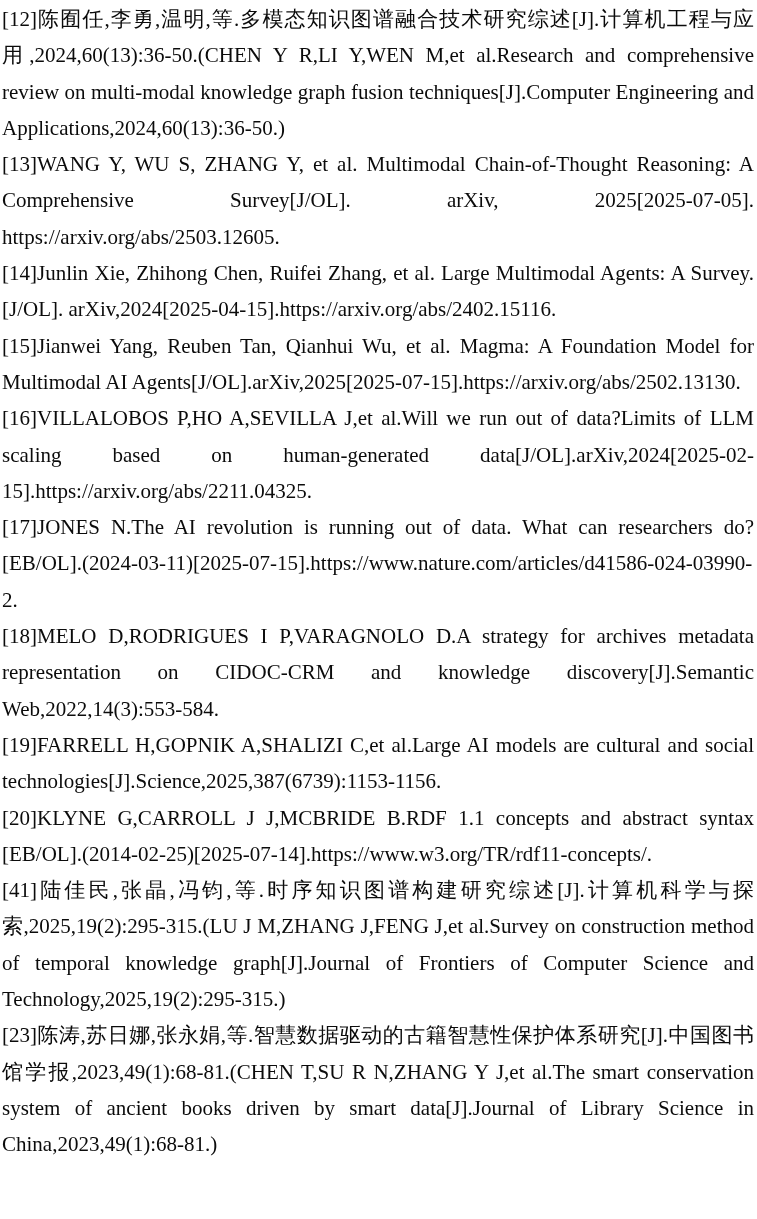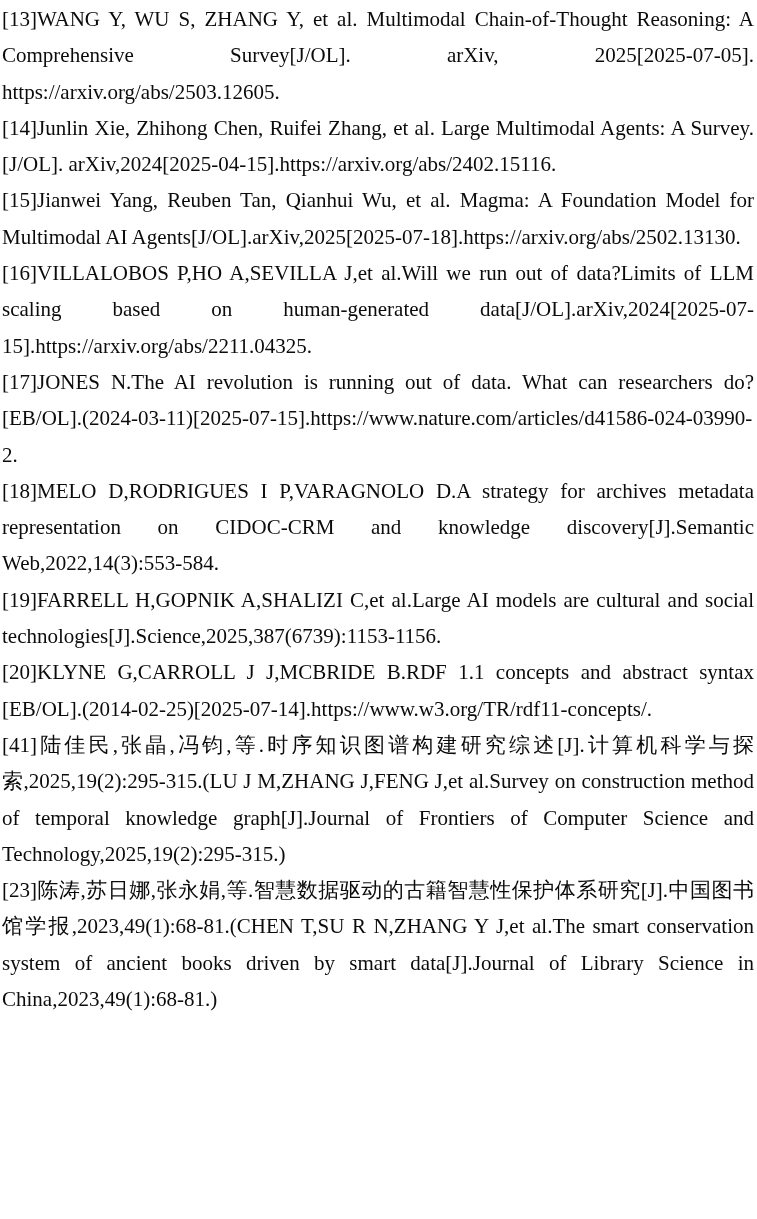--- a/index.html
+++ b/index.html
@@ -29,24 +29,25 @@
     line-height: 36.3px;
     color: #0b0b0b;
     text-align: justify;
     overflow-wrap: break-word;
   }
 </style>
 </head>
 <body>
 
 <div class="page">
+  <p class="ref">[12]陈囿任,李勇,温明,等.多模态知识图谱融合技术研究综述[J].计算机工程与应用,2024,60(13):36-50.(CHEN Y R,LI Y,WEN M,et al.Research and comprehensive review on multi-modal knowledge graph fusion techniques[J].Computer Engineering and Applications,2024,60(13):36-50.)</p>
   <p class="ref">[13]WANG Y, WU S, ZHANG Y, et al. Multimodal Chain-of-Thought Reasoning: A Comprehensive Survey[J/OL]. arXiv, 2025[2025-07-05]. https://arxiv.org/abs/2503.12605.</p>
   <p class="ref">[14]Junlin Xie, Zhihong Chen, Ruifei Zhang, et al. Large Multimodal Agents: A Survey.[J/OL]. arXiv,2024[2025-04-15].https://arxiv.org/abs/2402.15116.</p>
-  <p class="ref">[15]Jianwei Yang, Reuben Tan, Qianhui Wu, et al. Magma: A Foundation Model for Multimodal AI Agents[J/OL].arXiv,2025[2025-07-18].https://arxiv.org/abs/2502.13130.</p>
-  <p class="ref">[16]VILLALOBOS P,HO A,SEVILLA J,et al.Will we run out of data?Limits of LLM scaling based on human-generated data[J/OL].arXiv,2024[2025-07-15].https://arxiv.org/abs/2211.04325.</p>
+  <p class="ref">[15]Jianwei Yang, Reuben Tan, Qianhui Wu, et al. Magma: A Foundation Model for Multimodal AI Agents[J/OL].arXiv,2025[2025-07-15].https://arxiv.org/abs/2502.13130.</p>
+  <p class="ref">[16]VILLALOBOS P,HO A,SEVILLA J,et al.Will we run out of data?Limits of LLM scaling based on human-generated data[J/OL].arXiv,2024[2025-02-15].https://arxiv.org/abs/2211.04325.</p>
   <p class="ref">[17]JONES N.The AI revolution is running out of data. What can researchers do?[EB/OL].(2024-03-11)[2025-07-15].https://www.nature.com/articles/d41586-024-03990-2.</p>
   <p class="ref">[18]MELO D,RODRIGUES I P,VARAGNOLO D.A strategy for archives metadata representation on CIDOC-CRM and knowledge discovery[J].Semantic Web,2022,14(3):553-584.</p>
   <p class="ref">[19]FARRELL H,GOPNIK A,SHALIZI C,et al.Large AI models are cultural and social technologies[J].Science,2025,387(6739):1153-1156.</p>
   <p class="ref">[20]KLYNE G,CARROLL J J,MCBRIDE B.RDF 1.1 concepts and abstract syntax [EB/OL].(2014-02-25)[2025-07-14].https://www.w3.org/TR/rdf11-concepts/.</p>
   <p class="ref">[41]陆佳民,张晶,冯钧,等.时序知识图谱构建研究综述[J].计算机科学与探索,2025,19(2):295-315.(LU J M,ZHANG J,FENG J,et al.Survey on construction method of temporal knowledge graph[J].Journal of Frontiers of Computer Science and Technology,2025,19(2):295-315.)</p>
   <p class="ref">[23]陈涛,苏日娜,张永娟,等.智慧数据驱动的古籍智慧性保护体系研究[J].中国图书馆学报,2023,49(1):68-81.(CHEN T,SU R N,ZHANG Y J,et al.The smart conservation system of ancient books driven by smart data[J].Journal of Library Science in China,2023,49(1):68-81.)</p>
 
 </div>
 
 </body></html>

